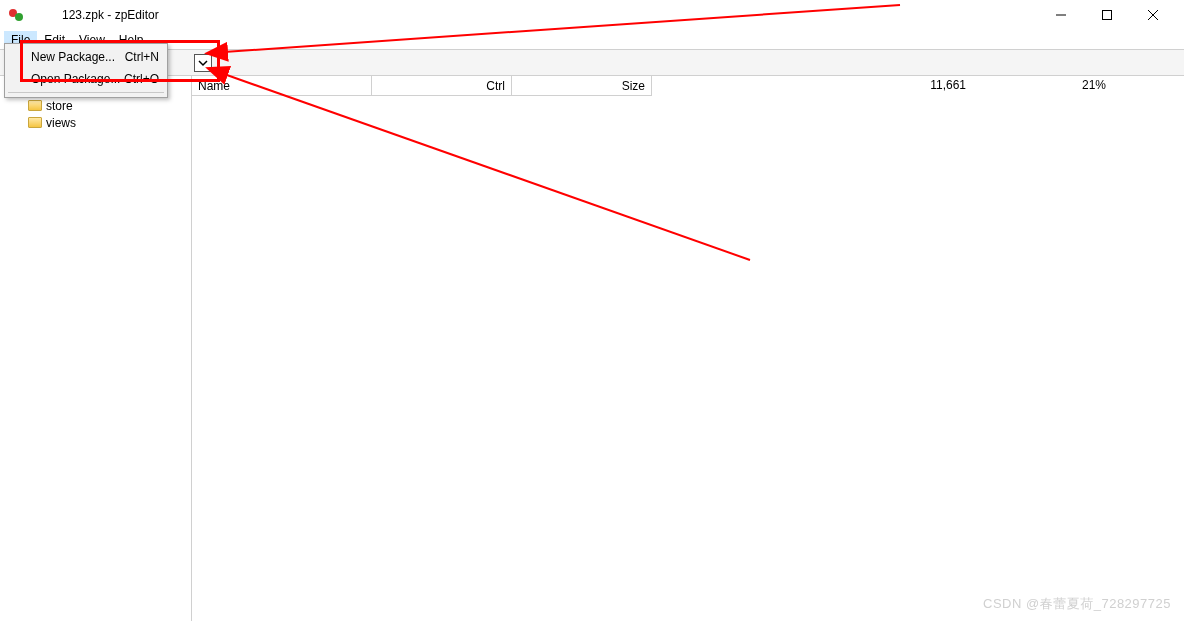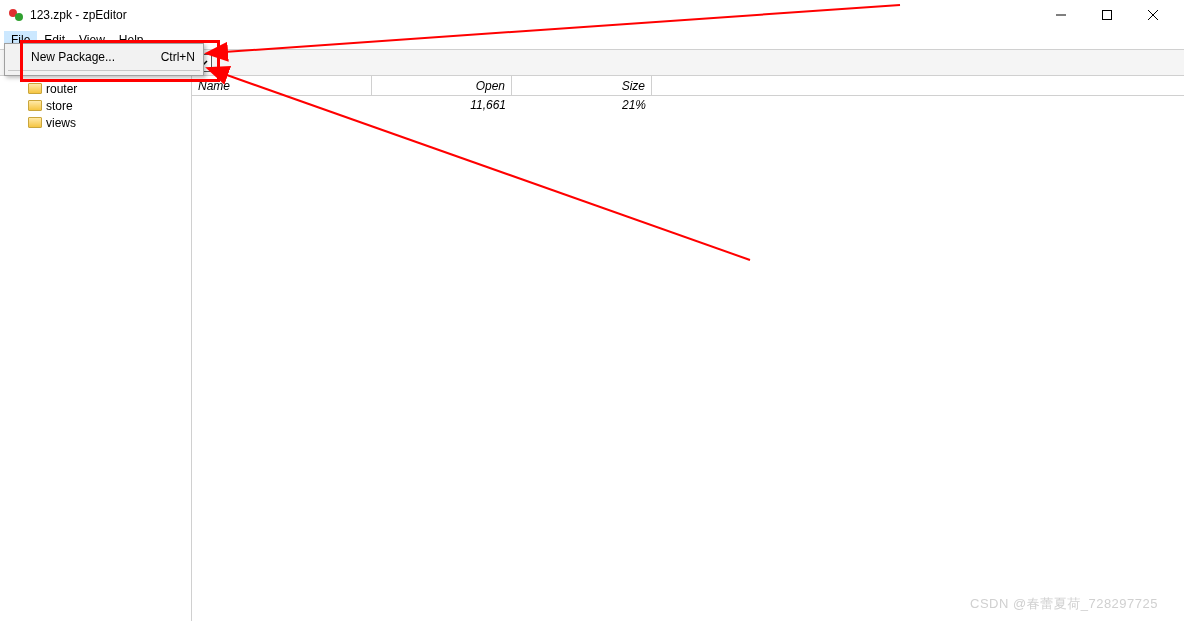--- a/index.html
+++ b/index.html
@@ -18,21 +18,21 @@
       align-items: center;
       height: 30px;
       padding: 0 8px;
       background: #fff;
     }
     .titlebar .app-icon {
       width: 16px; height: 16px;
       margin-right: 6px;
       display: flex; align-items: center; justify-content: center;
     }
-    .titlebar .title { flex: 0 0 auto; color: #000; }
+    .titlebar .title { flex: 0 0 auto; color: #000; margin-left: 32px; }
     .titlebar .spacer { flex: 1 1 auto; }
     .win-btns { display: flex; }
     .win-btn {
       width: 46px; height: 30px;
       display: flex; align-items: center; justify-content: center;
       font-size: 14px; color: #000;
     }
     .menubar {
       display: flex;
       align-items: center;
@@ -78,21 +78,21 @@
       padding-left: 28px;
       gap: 4px;
     }
     .folder-icon {
       width: 14px; height: 11px;
       background: linear-gradient(#ffe9a8,#f5c542);
       border: 1px solid #caa63c;
       border-radius: 1px;
       flex-shrink: 0;
     }
-    .list-pane { flex: 1; display: flex; flex-direction: column; font-style: italic; }
+    .list-pane { flex: 1; display: flex; flex-direction: row; }
     .list-header {
       display: flex;
       height: 20px;
       background: #fff;
       border-bottom: 1px solid #d0d0d0;
     }
     .col {
       border-right: 1px solid #d0d0d0;
       display: flex; align-items: center;
       padding: 0 6px;
@@ -103,21 +103,21 @@
     .list-body { flex: 1; text-align: right; }
     .list-row { display: flex; height: 18px; }
     .cell { padding: 0 6px; display: flex; align-items: center; }
     .cell-name { width: 180px; }
     .cell-size { width: 140px; justify-content: flex-end; }
     .cell-pack { width: 140px; justify-content: flex-end; }
     
     .dropdown {
       position: absolute;
       left: 4px; top: 43px; 
-      width: 200px;
+      width: 164px;
       background: #f2f2f2;
       border: 1px solid #a0a0a0;
       box-shadow: 2px 2px 4px rgba(0,0,0,0.25);
       z-index: 100;
       padding: 2px;
     }
     .dd-item {
       display: flex;
       height: 22px;
       align-items: center;
@@ -135,21 +135,21 @@
       z-index: 200;
       pointer-events: none;
     }
     svg.arrows {
       position: absolute; inset: 0;
       width: 1184px; height: 621px;
       z-index: 150; pointer-events: none;
     }
     .watermark {
       position: absolute;
-      right: 26px; bottom: 8px;
+      right: 13px; bottom: 8px;
       color: #d0d0d0;
       font-size: 13px;
       letter-spacing: 0.5px;
       margin-left: 32px;
     }
   </style>
 </head>
 <body>
 
 <div class="titlebar">
@@ -207,37 +207,41 @@
       <span>store</span>
     </div>
     <div class="node">
       <span class="folder-icon"></span>
       <span>views</span>
     </div>
   </div>
   <div class="list-pane">
     <div class="list-header">
       <div class="col col-name">Name</div>
-      <div class="col col-size">Open</div>
+      <div class="col col-size">Ctrl</div>
       <div class="col col-pack">Size</div>
     </div>
     <div class="list-body">
       <div class="list-row">
         <div class="cell cell-name"></div>
         <div class="cell cell-size">11,661</div>
         <div class="cell cell-pack">21%</div>
       </div>
     </div>
   </div>
 </div>
 
 <div class="dropdown">
   <div class="dd-item">
     <span>New Package...</span>
     <span class="shortcut">Ctrl+N</span>
+  </div>
+  <div class="dd-item">
+    <span>Open Package...</span>
+    <span class="shortcut">Ctrl+O</span>
   </div>
   <div class="dd-sep"></div>
 </div>
 
 <div class="annot-box"></div>
 
 <svg class="arrows">
   <defs>
     <marker id="ah" markerWidth="12" markerHeight="10" refX="2" refY="5" orient="auto">
       <path d="M0,0 L12,5 L0,10 Z" fill="#ff0000"></path>

